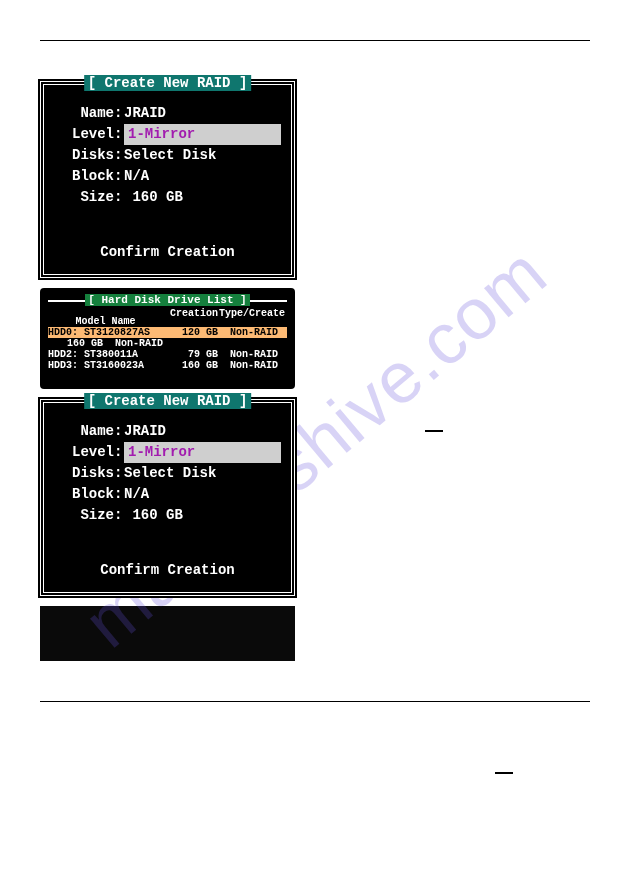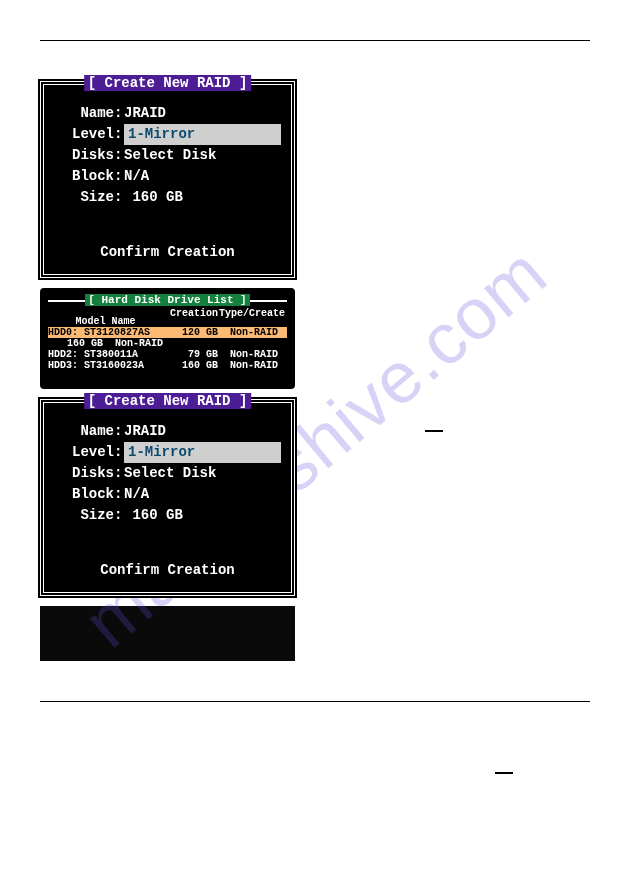--- a/index.html
+++ b/index.html
@@ -35,21 +35,21 @@
       padding: 8px 10px 14px 10px;
       margin-bottom: 10px;
       position: relative;
       box-sizing: border-box;
     }
     .bios-box .title {
       position: absolute;
       top: -10px;
       left: 50%;
       transform: translateX(-50%);
-      background: #4c1d95;
+      background: #0f766e;
       padding: 0 4px;
       font-weight: bold;
       font-size: 14px;
       white-space: nowrap;
     }
     .bios-body {
       padding-top: 10px;
     }
     .row {
       display: flex;
@@ -59,21 +59,21 @@
       white-space: pre;
     }
     .row .label {
       width: 60px;
       text-align: right;
     }
     .row .colon { width: 10px; text-align: center; }
     .row .value { flex: 1; }
     .highlighted {
       background: #cfcfcf;
-      color: #0c4a6e;
+      color: #a21caf;
       padding: 0 4px;
     }
     .confirm {
       text-align: center;
       font-weight: bold;
       margin-top: 36px;
       font-size: 14px;
     }
 
     .hdd-box {

